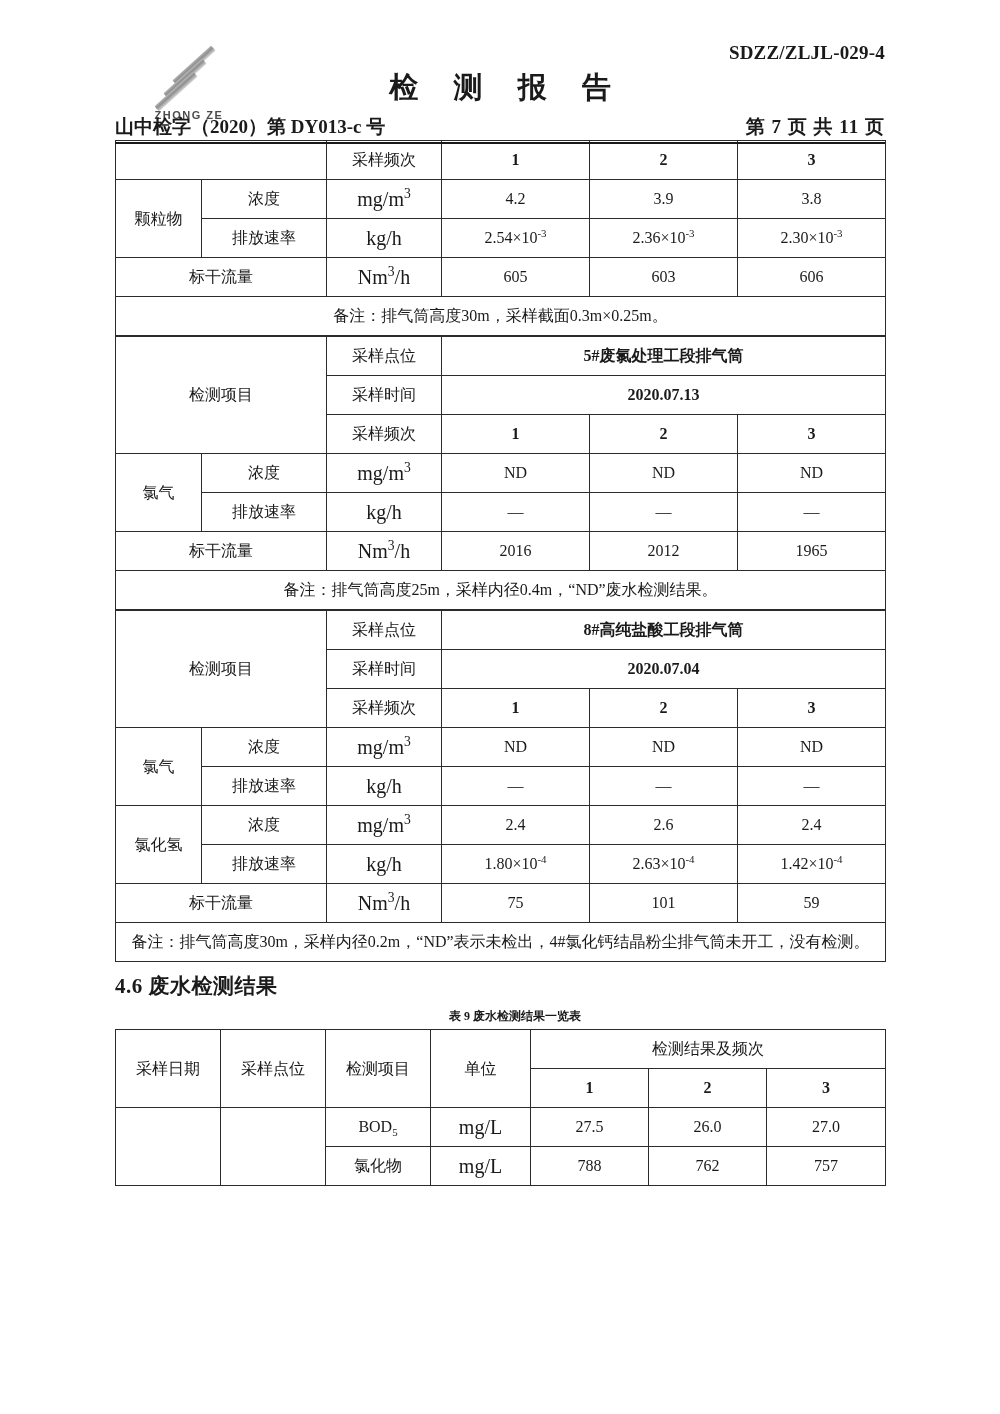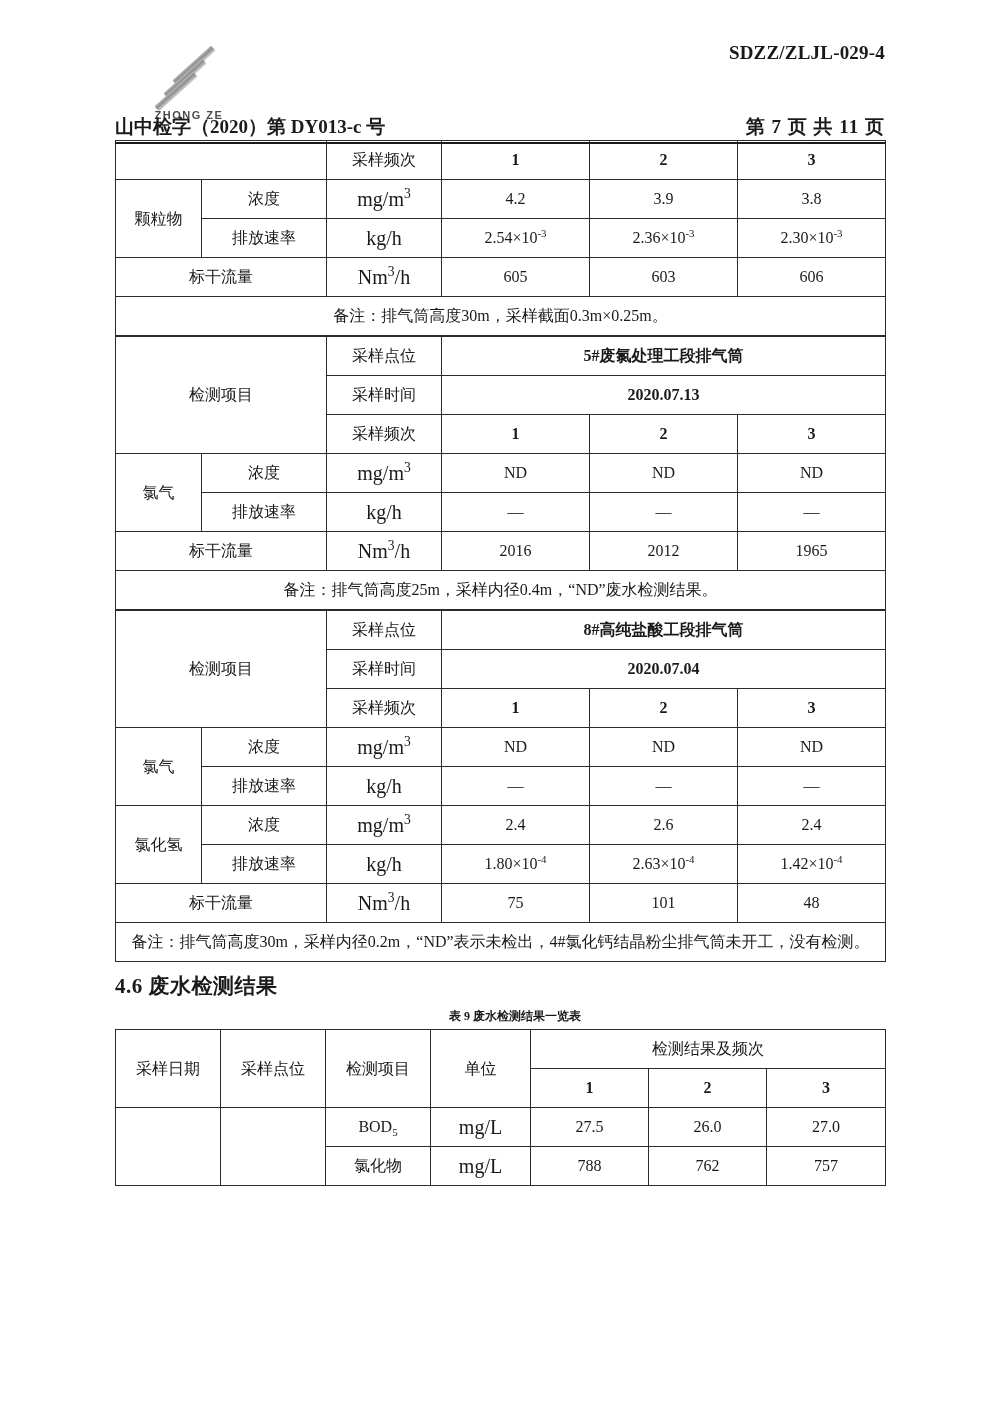--- a/index.html
+++ b/index.html
@@ -161,20 +161,21 @@
     <div class="logo-block">
       <div class="logo-mark">
         <span class="logo-bar b1"></span>
         <span class="logo-bar b2"></span>
         <span class="logo-bar b3"></span>
       </div>
       <div class="logo-text">ZHONG ZE</div>
     </div>
 
     <div class="doc-code">SDZZ/ZLJL-029-4</div>
+    <div class="report-title">检 测 报 告</div>
 
     <div class="subheader">
       <div class="left">山中检字（2020）第 DY013-c 号</div>
       <div class="right">第 7 页  共 11 页</div>
     </div>
   </div>
 
   <div class="tbl-wrap">
     <table class="rt">
       <colgroup>
@@ -331,21 +332,21 @@
           <td class="unit">kg/h</td>
           <td><span>1.80×10</span><sup>-4</sup></td>
           <td><span>2.63×10</span><sup>-4</sup></td>
           <td><span>1.42×10</span><sup>-4</sup></td>
         </tr>
         <tr>
           <td colspan="2">标干流量</td>
           <td class="unit"><span>Nm</span><sup>3</sup><span>/h</span></td>
           <td>75</td>
           <td>101</td>
-          <td>48</td>
+          <td>59</td>
         </tr>
         <tr>
           <td class="note" colspan="6">备注：排气筒高度30m，采样内径0.2m，“ND”表示未检出，4#氯化钙结晶粉尘排气筒未开工，没有检测。</td>
         </tr>
       </tbody>
     </table>
   </div>
 
   <div class="sec-head">4.6 废水检测结果</div>
   <div class="tbl-caption">表 9  废水检测结果一览表</div>

